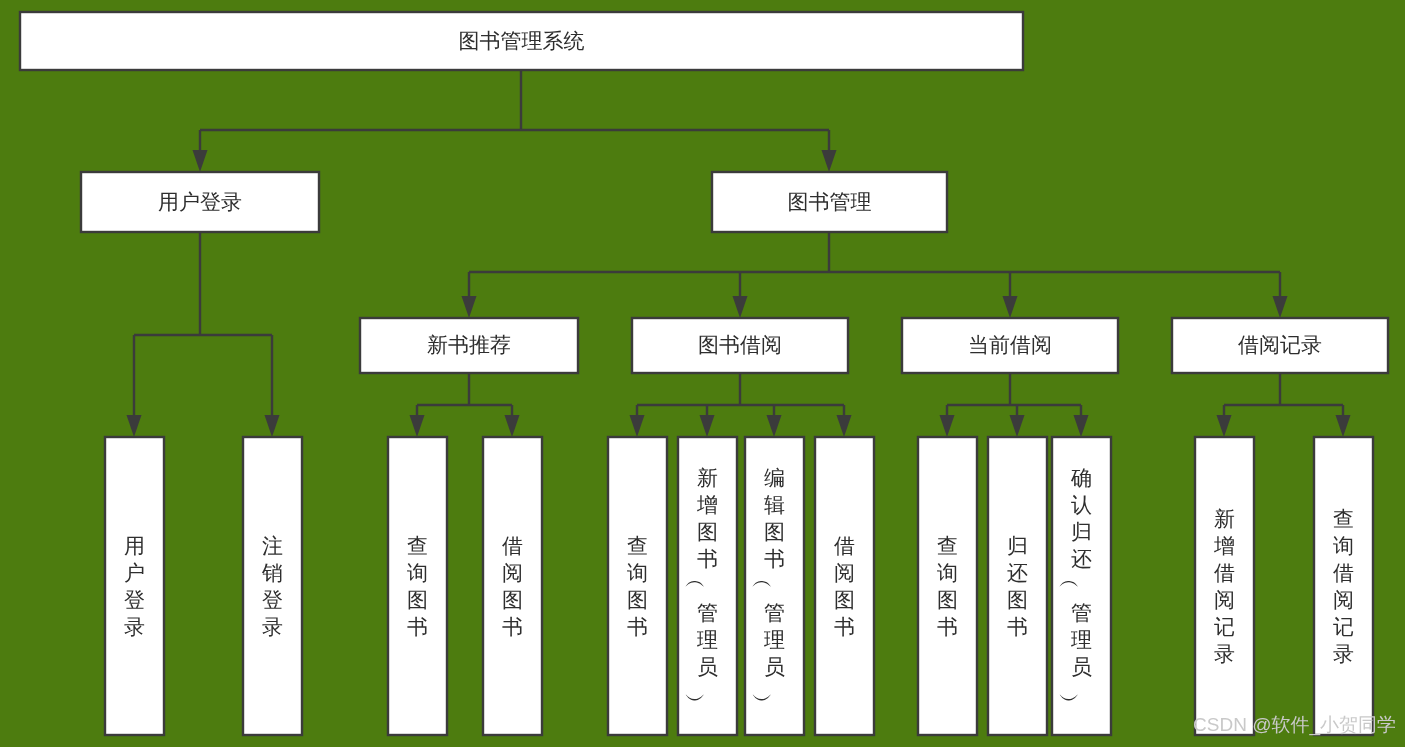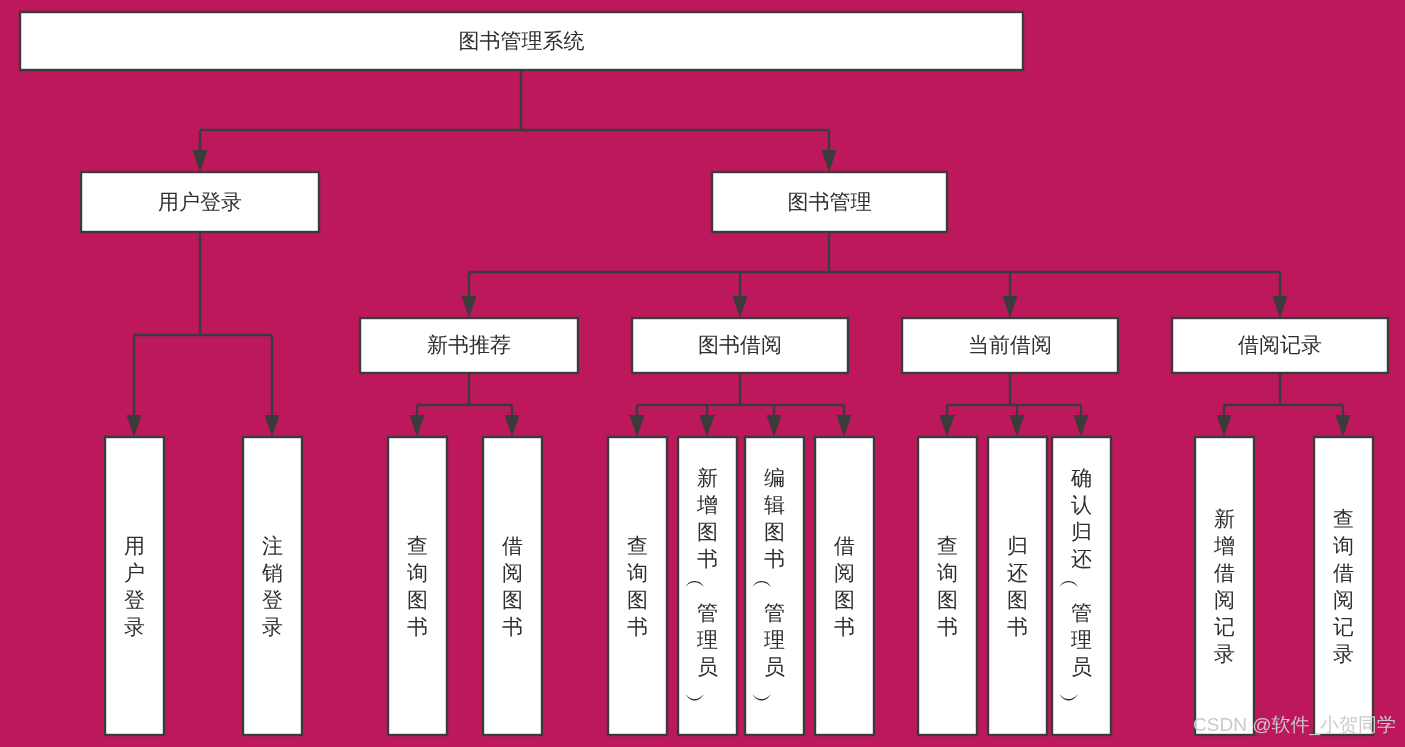--- a/index.html
+++ b/index.html
@@ -7,21 +7,21 @@
     padding: 0;
     background: #ffffff;
   }
   body {
     font-family: "Liberation Sans", "DejaVu Sans", sans-serif;
   }
   #diagram-root {
     position: relative;
     width: 1405px;
     height: 747px;
-    background: #be185d;
+    background: #4d7c0f;
     overflow: hidden;
   }
   svg.diagram-canvas {
     position: absolute;
     top: 0;
     left: 0;
     width: 1405px;
     height: 747px;
     display: block;
   }

